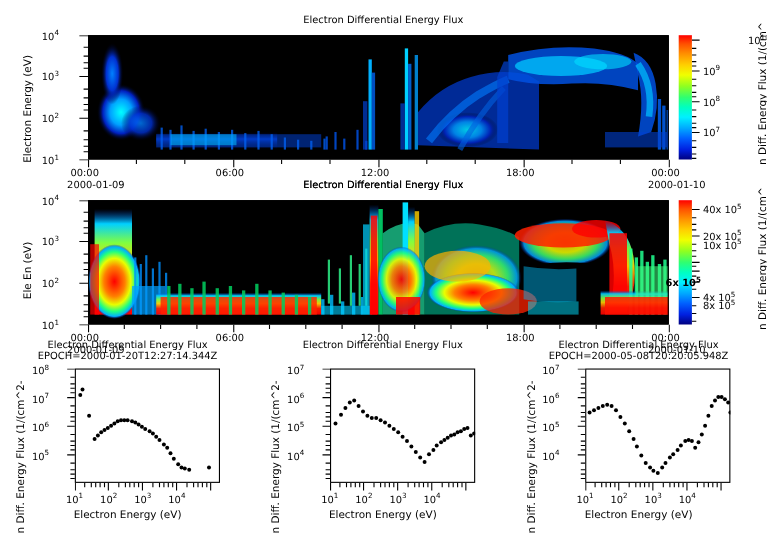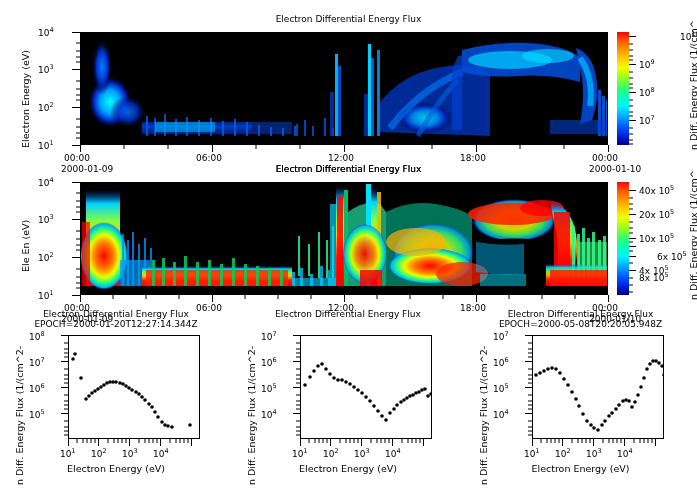--- a/index.html
+++ b/index.html
@@ -392,23 +392,23 @@
   <line x1="0" y1="60" x2="4" y2="60"></line>
       <line x1="0" y1="69" x2="4" y2="69"></line>
       <line x1="0" y1="81" x2="4" y2="81"></line>
   <line x1="0" y1="96" x2="4" y2="96"></line>
       <line x1="0" y1="103" x2="4" y2="103"></line>
       <line x1="0" y1="110" x2="4" y2="110"></line>
     </g>
 </svg>
 <div class="abs tick" style="left:639px;top:184px;"><span>40x </span><span>10</span><span class="sup">5</span></div>
 <div class="abs tick" style="left:639px;top:208px;"><span>20x </span><span>10</span><span class="sup">5</span></div>
-<div class="abs tick" style="left:639px;top:232px;"><span>10x </span><span>10</span><span class="sup">5</span></div>
+<div class="abs tick" style="left:639px;top:216px;"><span>10x </span><span>10</span><span class="sup">5</span></div>
 <div class="abs tick" style="left:639px;top:240px;margin-top:31px;"><span>8x </span><span>10</span><span class="sup">5</span></div>
-<div class="abs tick" style="left:657px;top:250px;"><span>6x </span><span>10</span><span class="sup">5</span></div>
+<div class="abs tick" style="left:605px;top:250px;font-weight:bold;"><span>6x </span><span>10</span><span class="sup">5</span></div>
 <div class="abs tick" style="left:639px;top:264px;"><span>4x </span><span>10</span><span class="sup">5</span></div>
 <div class="abs" style="left:688px;top:300px;">
   <div class="vrot axlab">n Diff. Energy Flux (1/(cm^</div>
 </div>
 
 <div class="abs" style="left:0;top:305px;width:232px;height:187px;">
   <div class="ttl abs" style="left:0;top:4px;width:232px;">Electron Differential Energy Flux</div>
   <div class="ttl abs" style="left:0;top:14px;width:232px;">EPOCH=2000-01-20T12:27:14.344Z</div>
   <div class="abs" style="left:14px;top:180px;">
     <div class="vrot axlab">n Diff. Energy Flux (1/(cm^2-</div>

